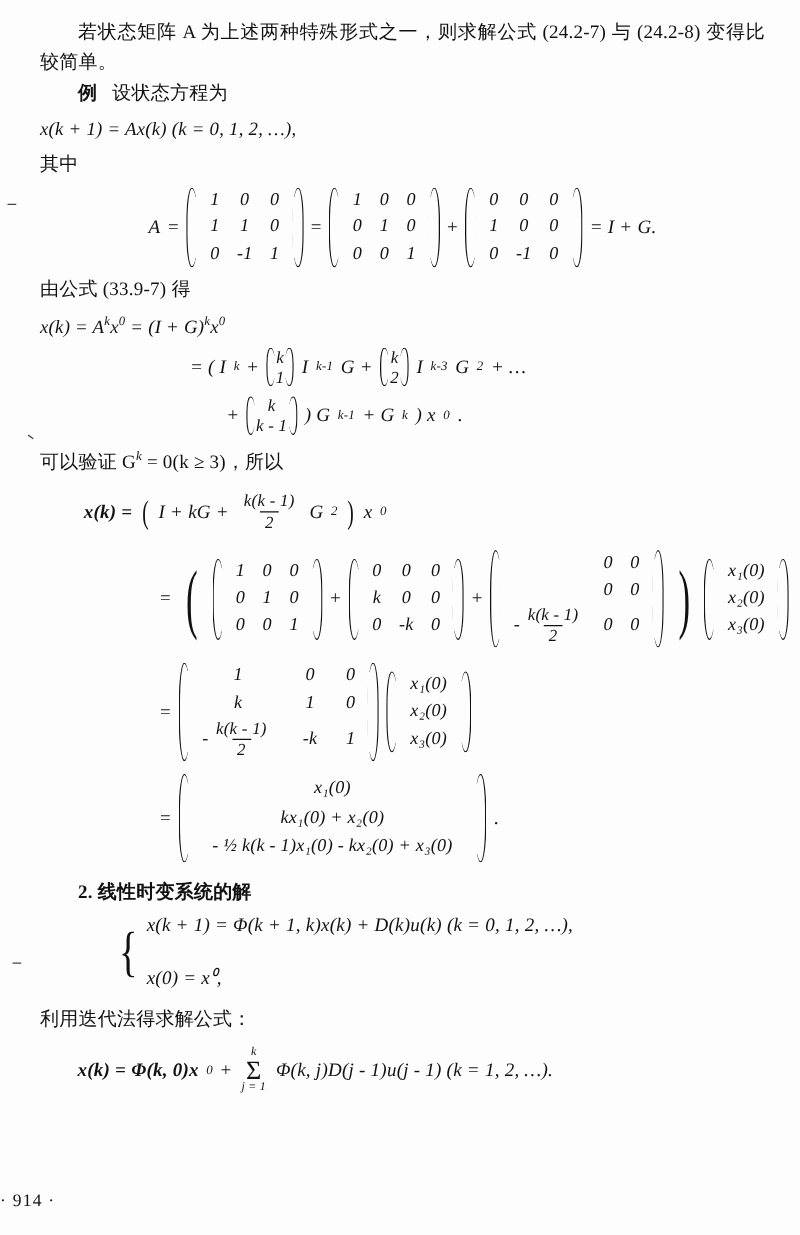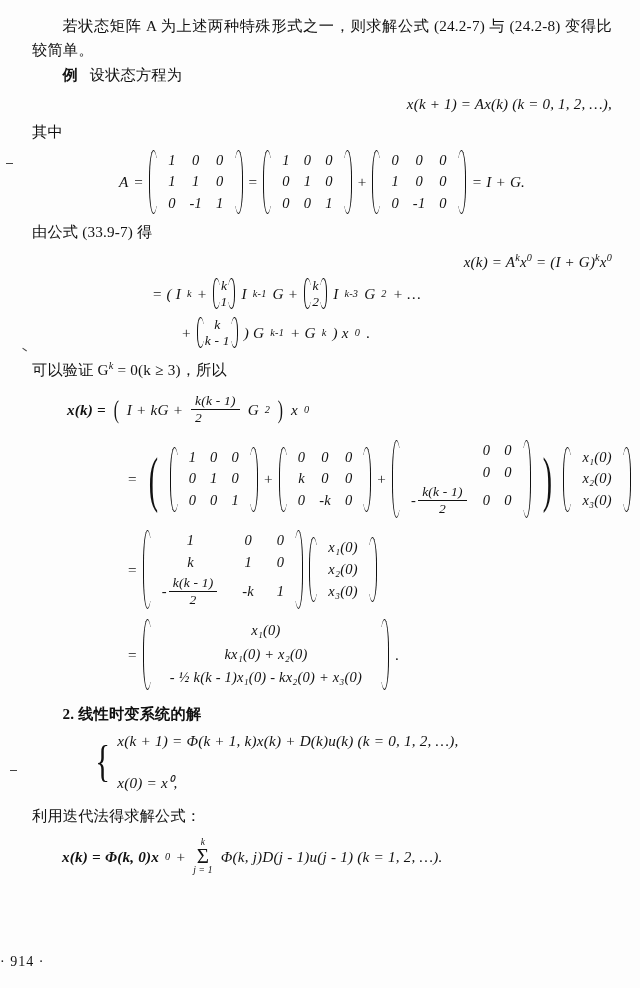--- a/index.html
+++ b/index.html
@@ -36,21 +36,21 @@
   p {
     margin: 0 0 2px 0;
     text-align: justify;
   }
   .indent { text-indent: 2em; }
   .it { font-style: italic; }
   .bf { font-weight: bold; }
 
   
   .eq {
-    text-align: right;
+    text-align: left;
     margin: 6px 0 4px 0;
     font-style: italic;
     font-size: 15px;
   }
   .flow {
     display: flex;
     align-items: center;
     justify-content: center;
     gap: 6px;
     flex-wrap: nowrap;
@@ -122,20 +122,21 @@
     left: 0; border-left: 1.2px solid #111; border-radius: 60% / 50%;
   }
   .binom::after {
     right: 0; border-right: 1.2px solid #111; border-radius: 60% / 50%;
   }
 
   
   .frac {
     display: inline-flex;
     flex-direction: column;
+    align-items: center;
     vertical-align: middle;
     font-style: italic;
     font-size: 13.5px;
     line-height: 1.2;
     margin: 0 2px;
   }
   .frac .num { padding: 0 4px; }
   .frac .den { padding: 0 4px; border-top: 1.1px solid #111; }
 
   sup { font-size: 0.68em; vertical-align: super; font-style: italic;}

